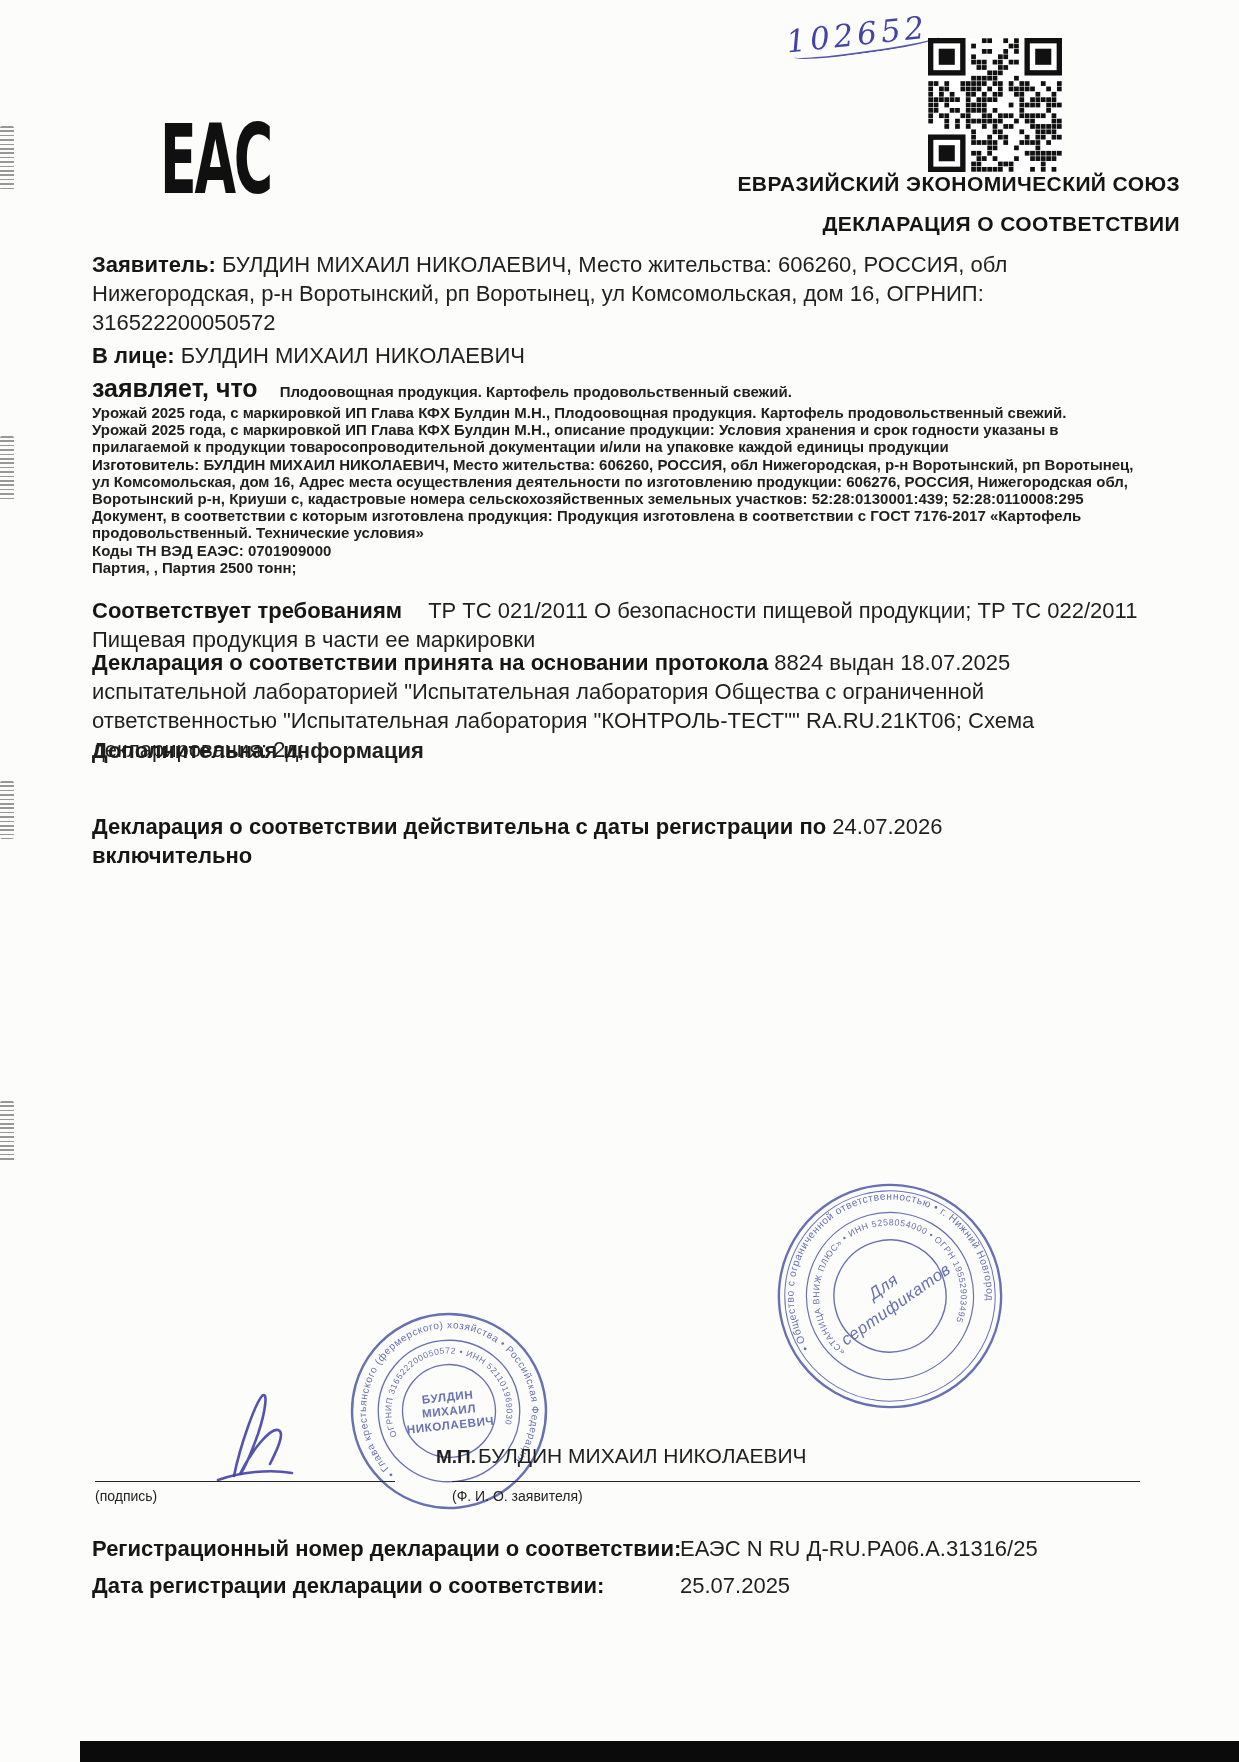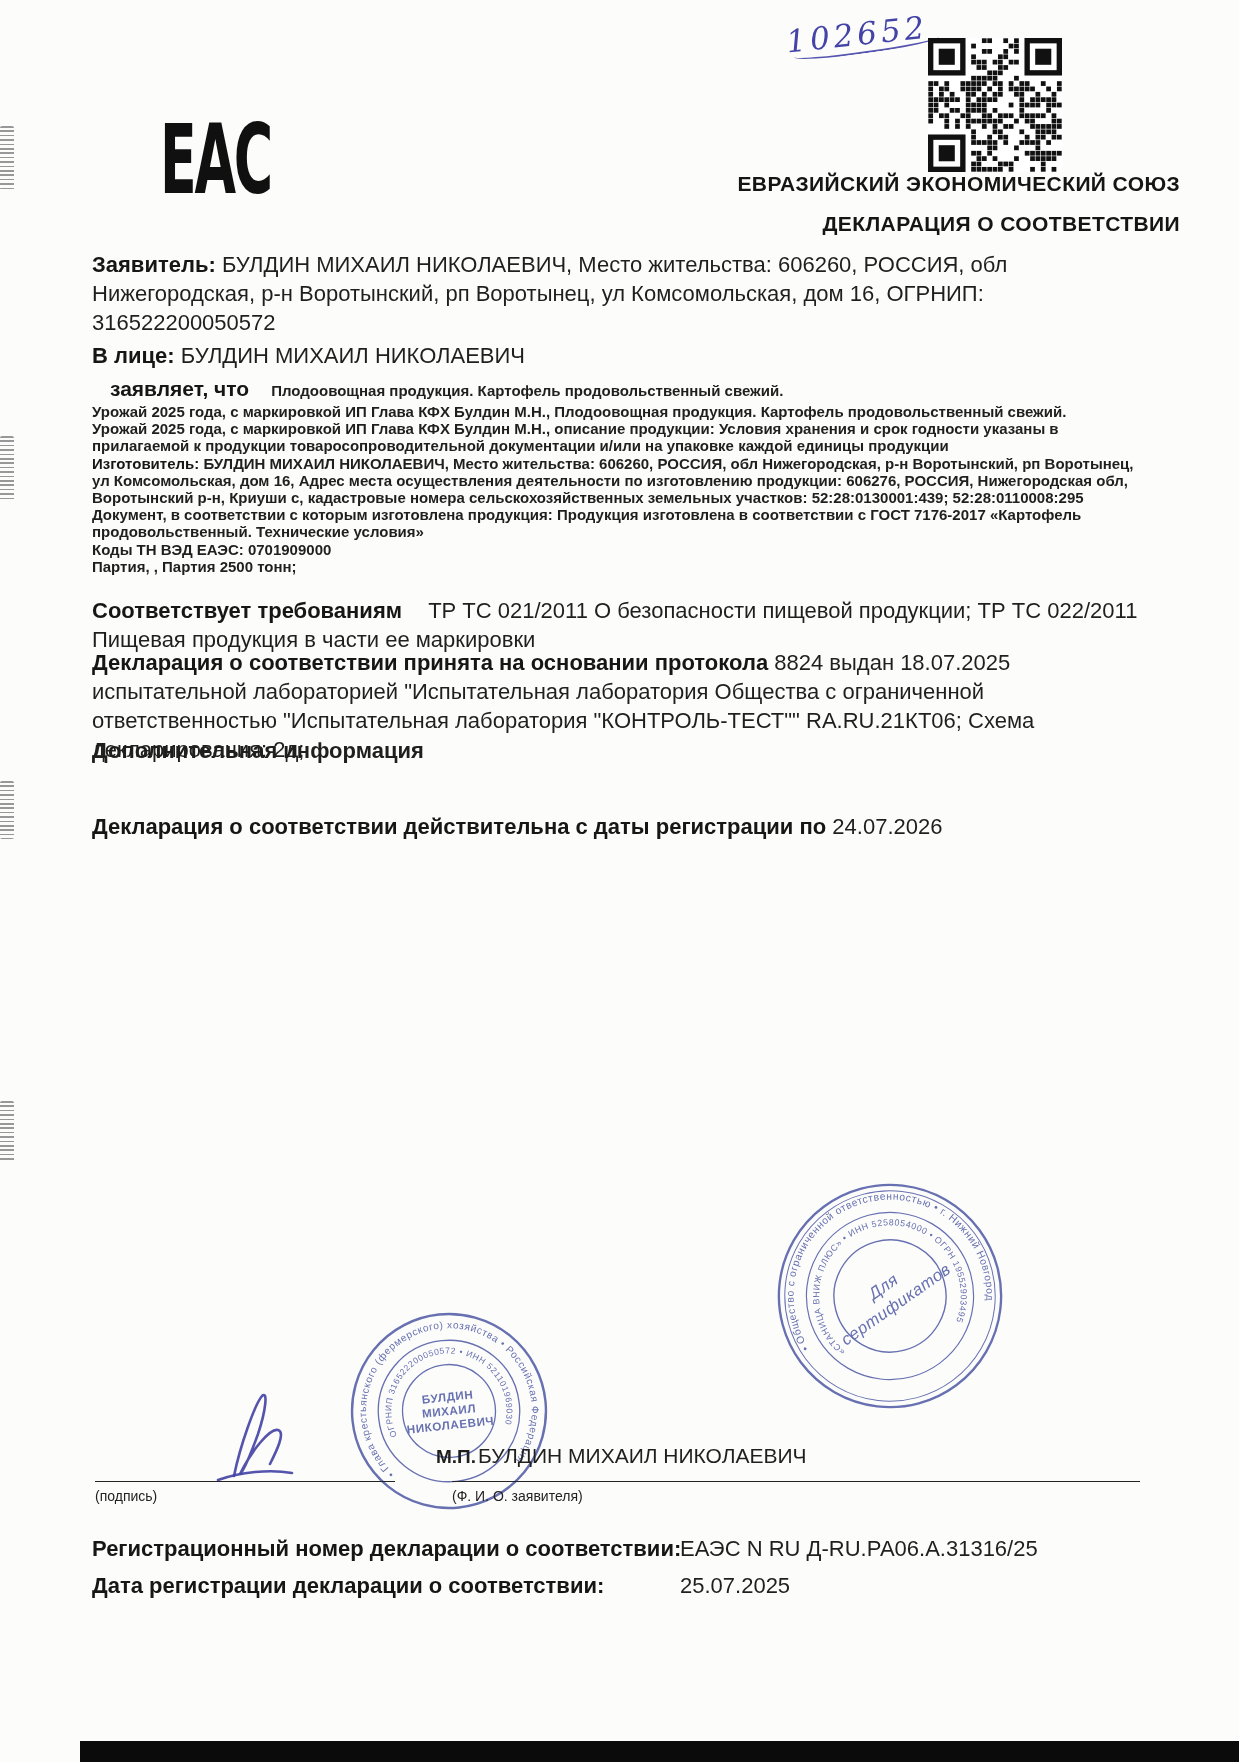--- a/index.html
+++ b/index.html
@@ -35,21 +35,21 @@
     transform:scaleX(.56); transform-origin:left center; color:#101010;
   }
 
   .title { position:absolute; left:20px; width:1160px; text-align:right; font-weight:bold; font-size:21px; letter-spacing:.4px; color:#151513; }
   .t1{top:172px;} .t2{top:212px;}
 
   .sec { position:absolute; left:92px; width:1056px; margin:0; font-size:22px; line-height:29px; }
   .m0 { margin:0; }
   .small { font-size:15px; line-height:17.2px;font-weight:bold; }
   .b { font-weight:bold; }
-  .declares { font-size:21px; font-weight:bold;margin-left:18px; }
+  .declares { font-size:25px; font-weight:bold; }
   .gap { margin-left:16px; }
   .gap2 { margin-left:20px; }
   .block { display:block; }
   b { color:#161614; }
 
   .stamp { position:absolute; mix-blend-mode:multiply; opacity:.85; }
   .stamp1 { left:348px; top:1310px; width:202px; height:202px; transform:rotate(-6deg); }
   .stamp2 { left:772px; top:1178px; width:236px; height:236px; transform:rotate(-15deg); }
   .sc { fill:none; stroke:var(--stamp_blue,#4d58a8); }
   .st { fill:var(--stamp_blue,#4d58a8); font-family:"Liberation Sans", sans-serif; letter-spacing:.6px; }
@@ -366,20 +366,21 @@
   <p class="sec" style="top:648px">
     <b>Декларация о соответствии принята на основании протокола</b>
     <span>8824 выдан 18.07.2025 испытательной лабораторией "Испытательная лаборатория Общества с ограниченной ответственностью "Испытательная лаборатория "КОНТРОЛЬ-ТЕСТ"" RA.RU.21КТ06; Схема декларирования: 2д;</span>
   </p>
 
   <p class="sec b" style="top:736px">Дополнительная информация</p>
 
   <p class="sec" style="top:812px">
     <b>Декларация о соответствии действительна с даты регистрации по</b>
     <span>24.07.2026</span>
+    <b class="block">включительно</b>
   </p>
 
   <svg class="stamp stamp2" viewBox="0 0 240 240">
     <defs>
       <path id="s2r1" d="M 120,218 A 98,98 0 1 1 120,22 A 98,98 0 1 1 120,218"></path>
       <path id="s2r2" d="M 120,192 A 72,72 0 1 1 120,48 A 72,72 0 1 1 120,192"></path>
     </defs>
     <circle class="sc" cx="120" cy="120" r="113" stroke-width="2.4"></circle>
     <circle class="sc" cx="120" cy="120" r="107" stroke-width="1"></circle>
     <circle class="sc" cx="120" cy="120" r="85" stroke-width="1.2"></circle>

